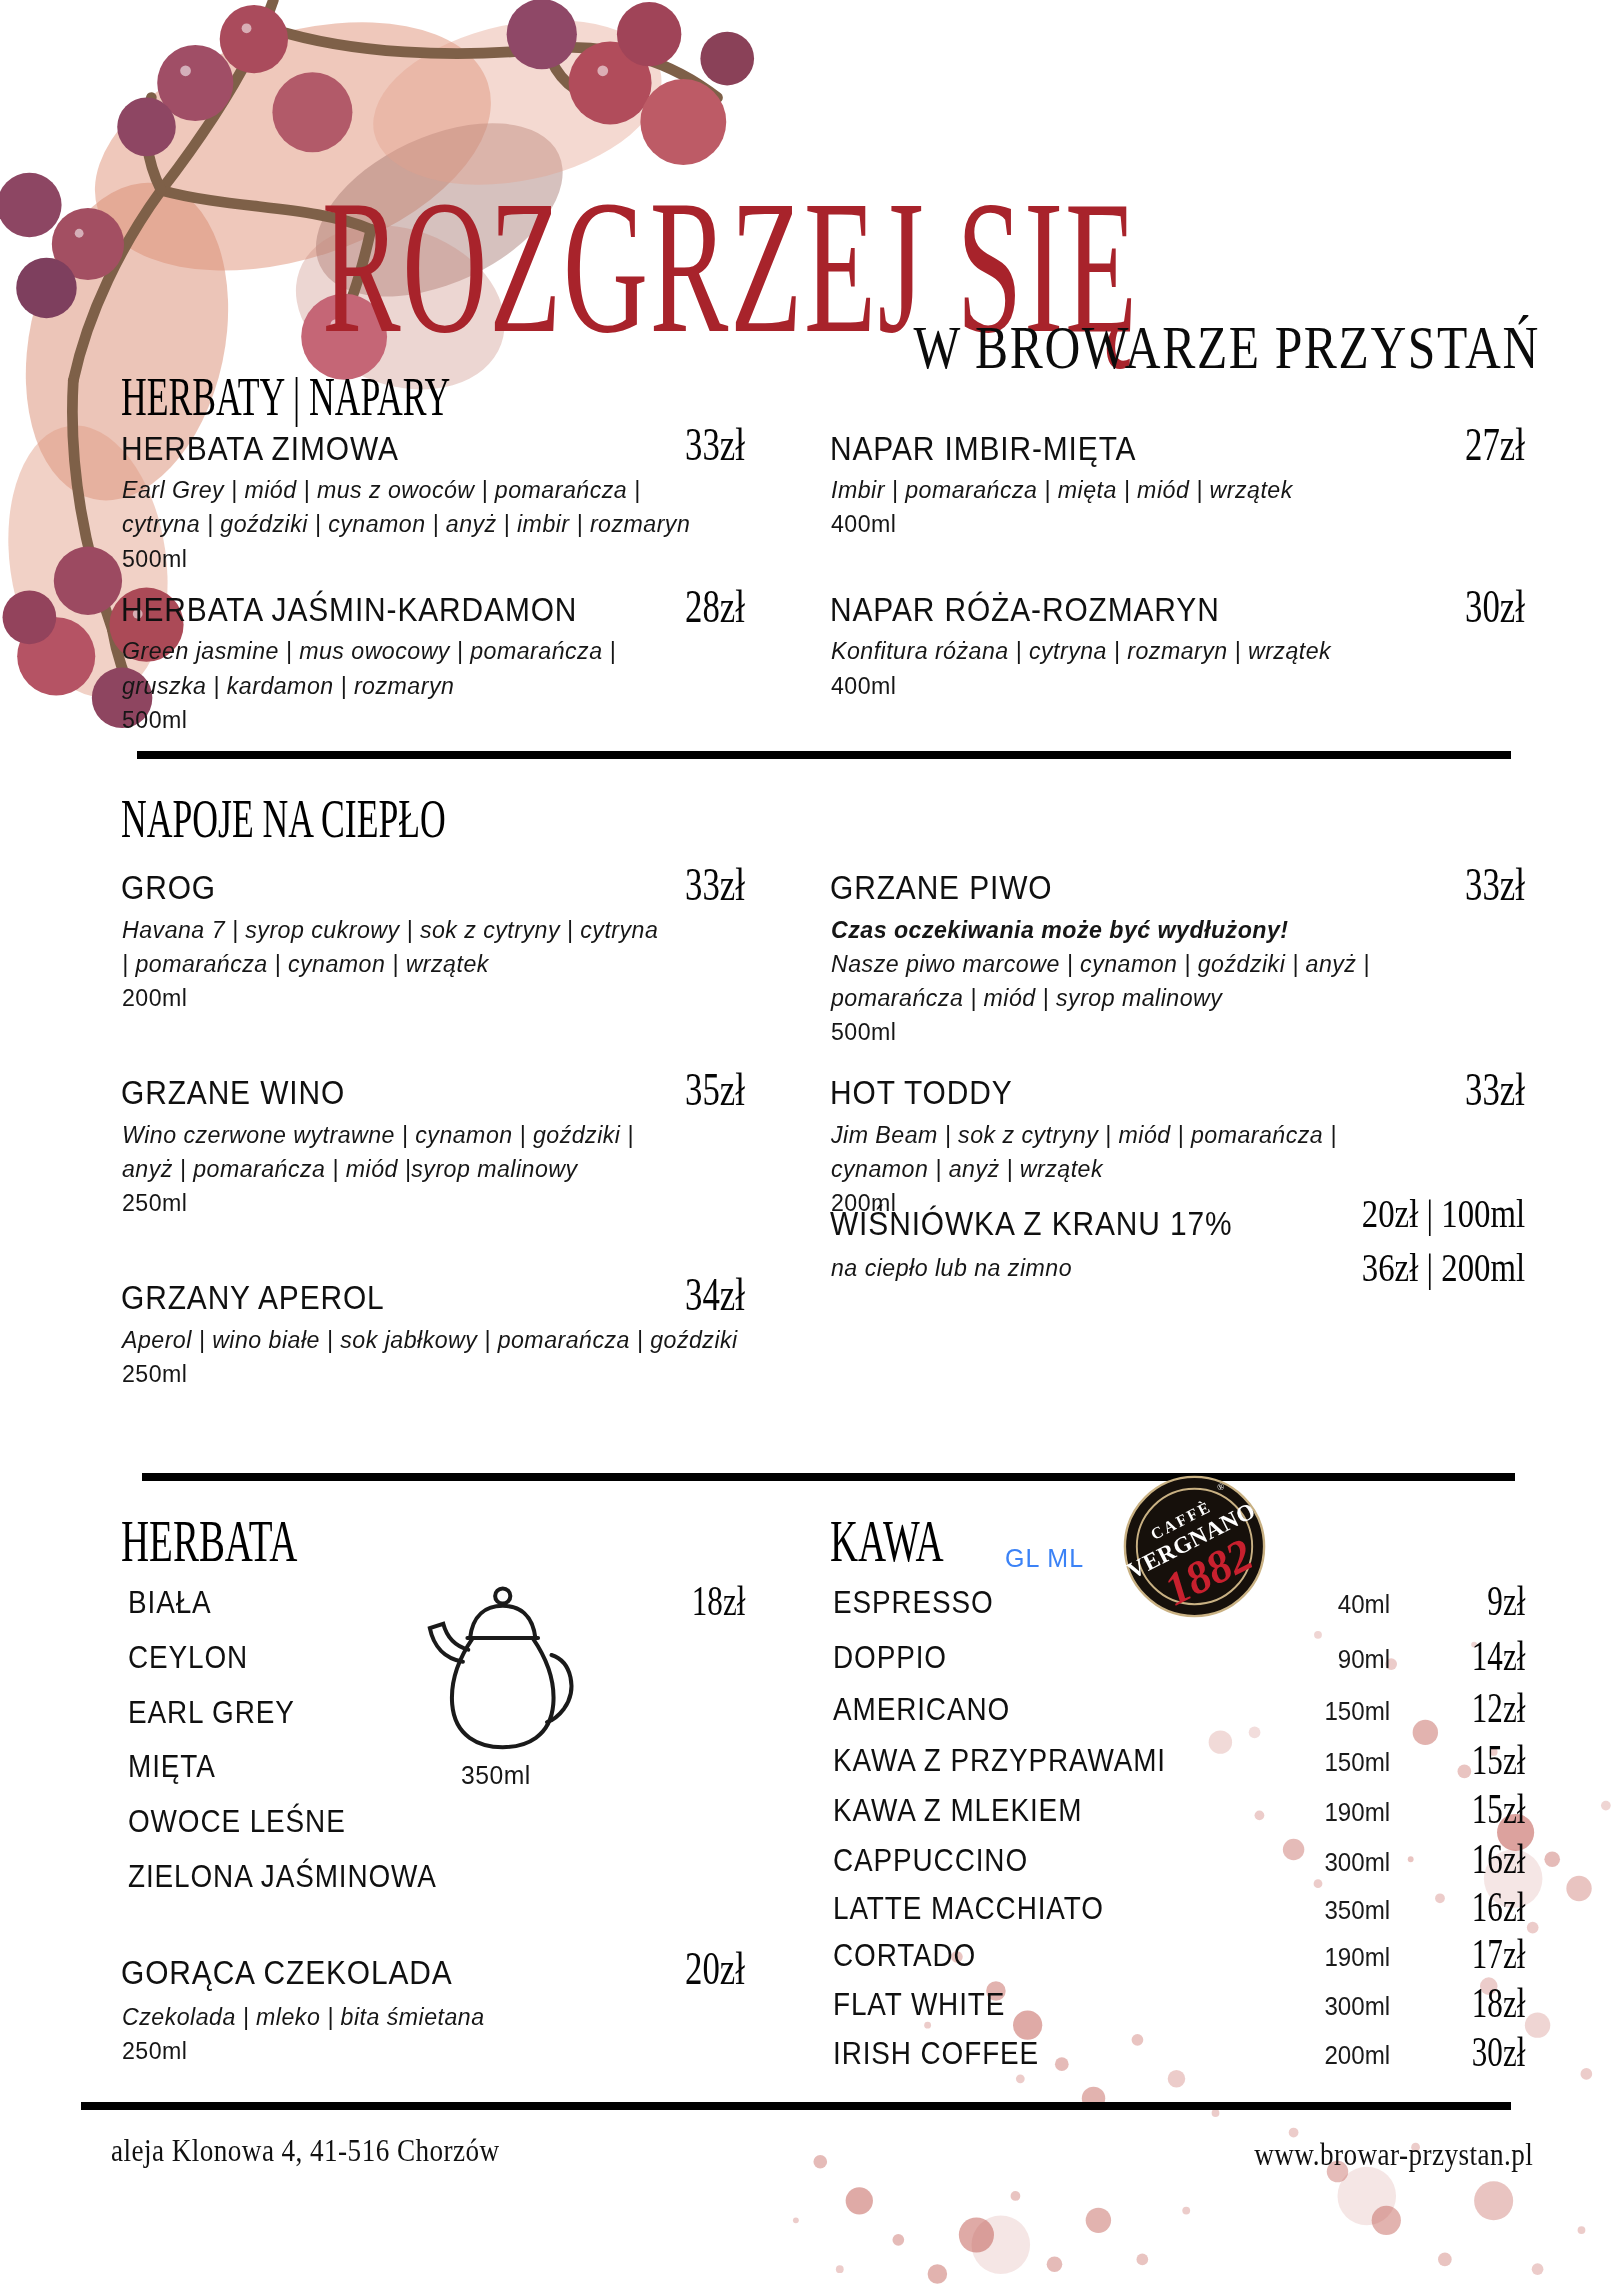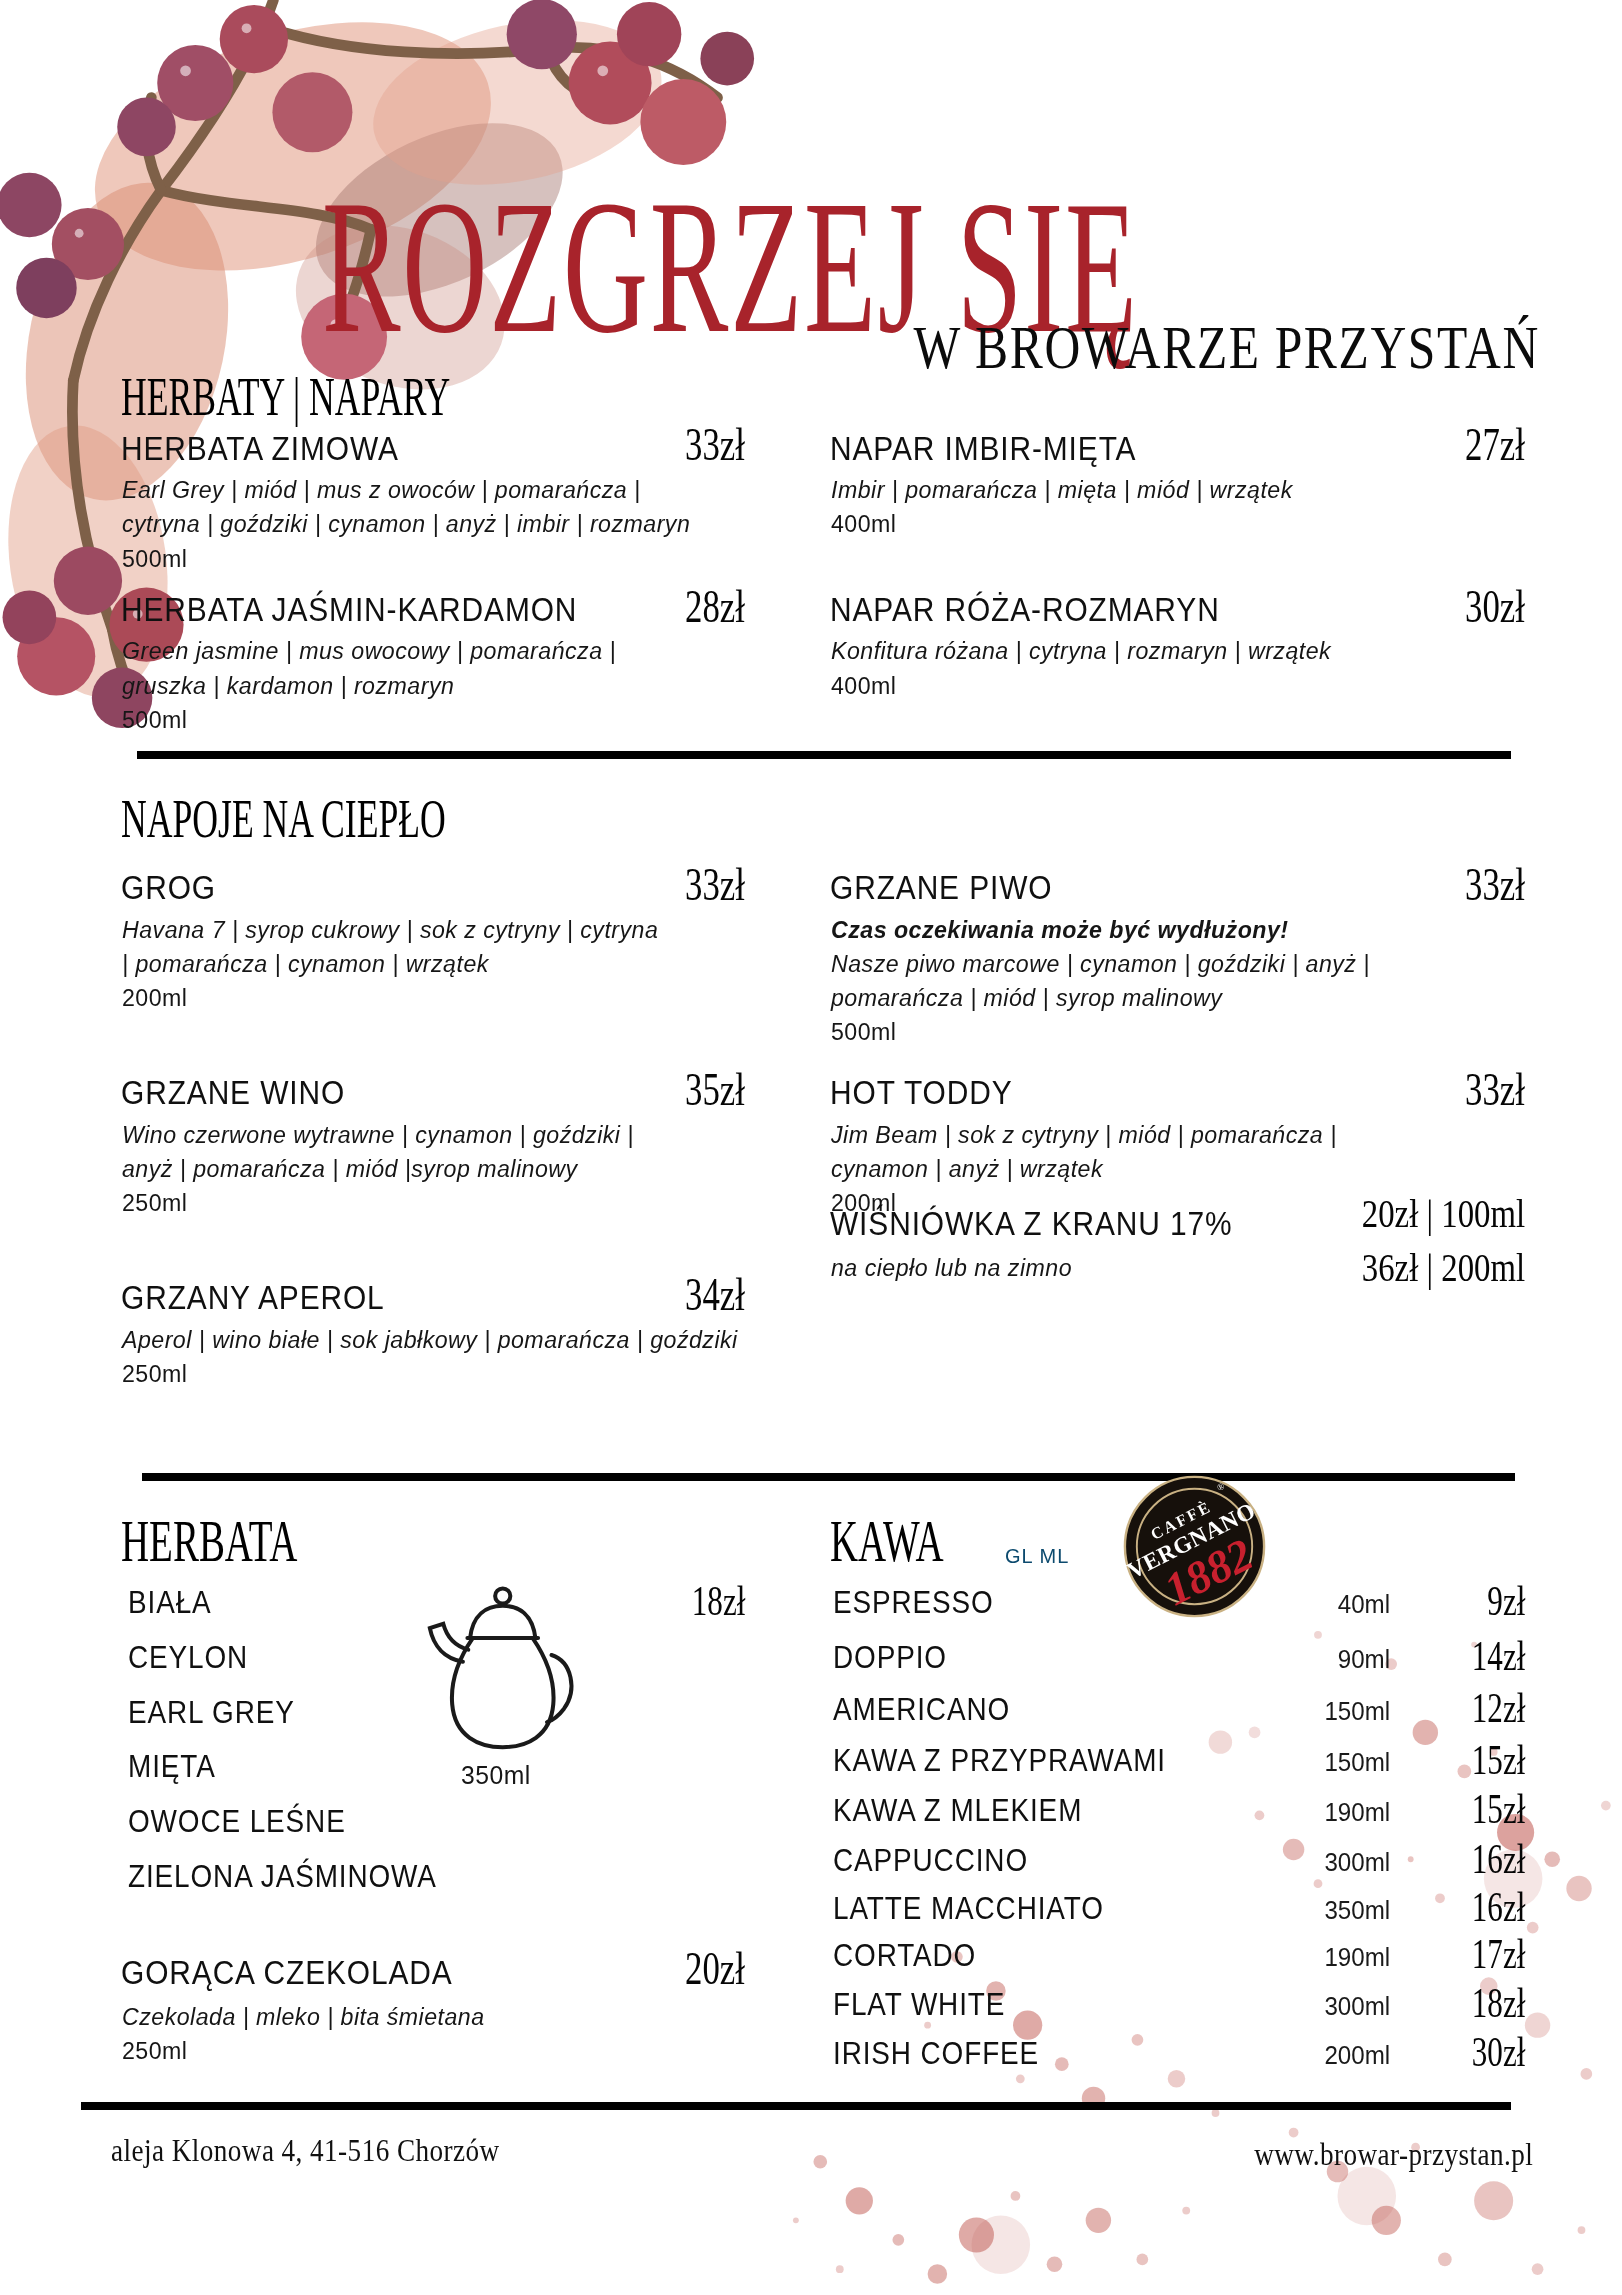--- a/index.html
+++ b/index.html
@@ -17,21 +17,21 @@
   .name.sm{font-size:31px;transform:scaleX(.90);}
   
   .price{font-family:"Liberation Serif",serif;font-size:47px;transform:scaleX(.74);transform-origin:right top;color:#060606;}
   .price.sm{font-size:42px;}
   .price.duo{font-size:41px;transform:scaleX(.80);}
   
   .desc{font-style:italic;font-size:24.4px;letter-spacing:0.5px;transform:scaleX(.95);transform-origin:left top;color:#161616;}
   .desc.bold{font-weight:bold;}
   .vol{font-style:normal;font-size:24.4px;letter-spacing:0.5px;transform:scaleX(.95);transform-origin:left top;color:#161616;}
   .mlcol{font-size:25.4px;transform:scaleX(.95);transform-origin:right top;color:#1a1a1a;}
-  .small-cols{font-size:20px;letter-spacing:1px;color:#0c4a6e;}
+  .small-cols{font-size:25px;letter-spacing:1px;color:#3b82f6;}
   .divider{position:absolute;background:#000;height:7.8px;}
   
   .badge{position:absolute;width:117px;height:117px;border:12.7px solid #000;border-radius:50%;
          display:flex;align-items:center;justify-content:center;}
   .badge span{font-size:64px;font-weight:bold;letter-spacing:-2px;color:#000;}
   
   .vc{position:absolute;background:#1A2137;display:flex;align-items:center;justify-content:center;gap:6.8px;}
   .vc .word{font-family:"Liberation Serif",serif;font-weight:bold;font-size:58px;color:#fff;letter-spacing:1.5px;transform:scaleX(.92);}
   .footer{font-family:"Liberation Serif",serif;font-size:32px;transform:scaleX(.85);letter-spacing:0.5px;color:#111;}
   .footer.right{transform-origin:right top;}

